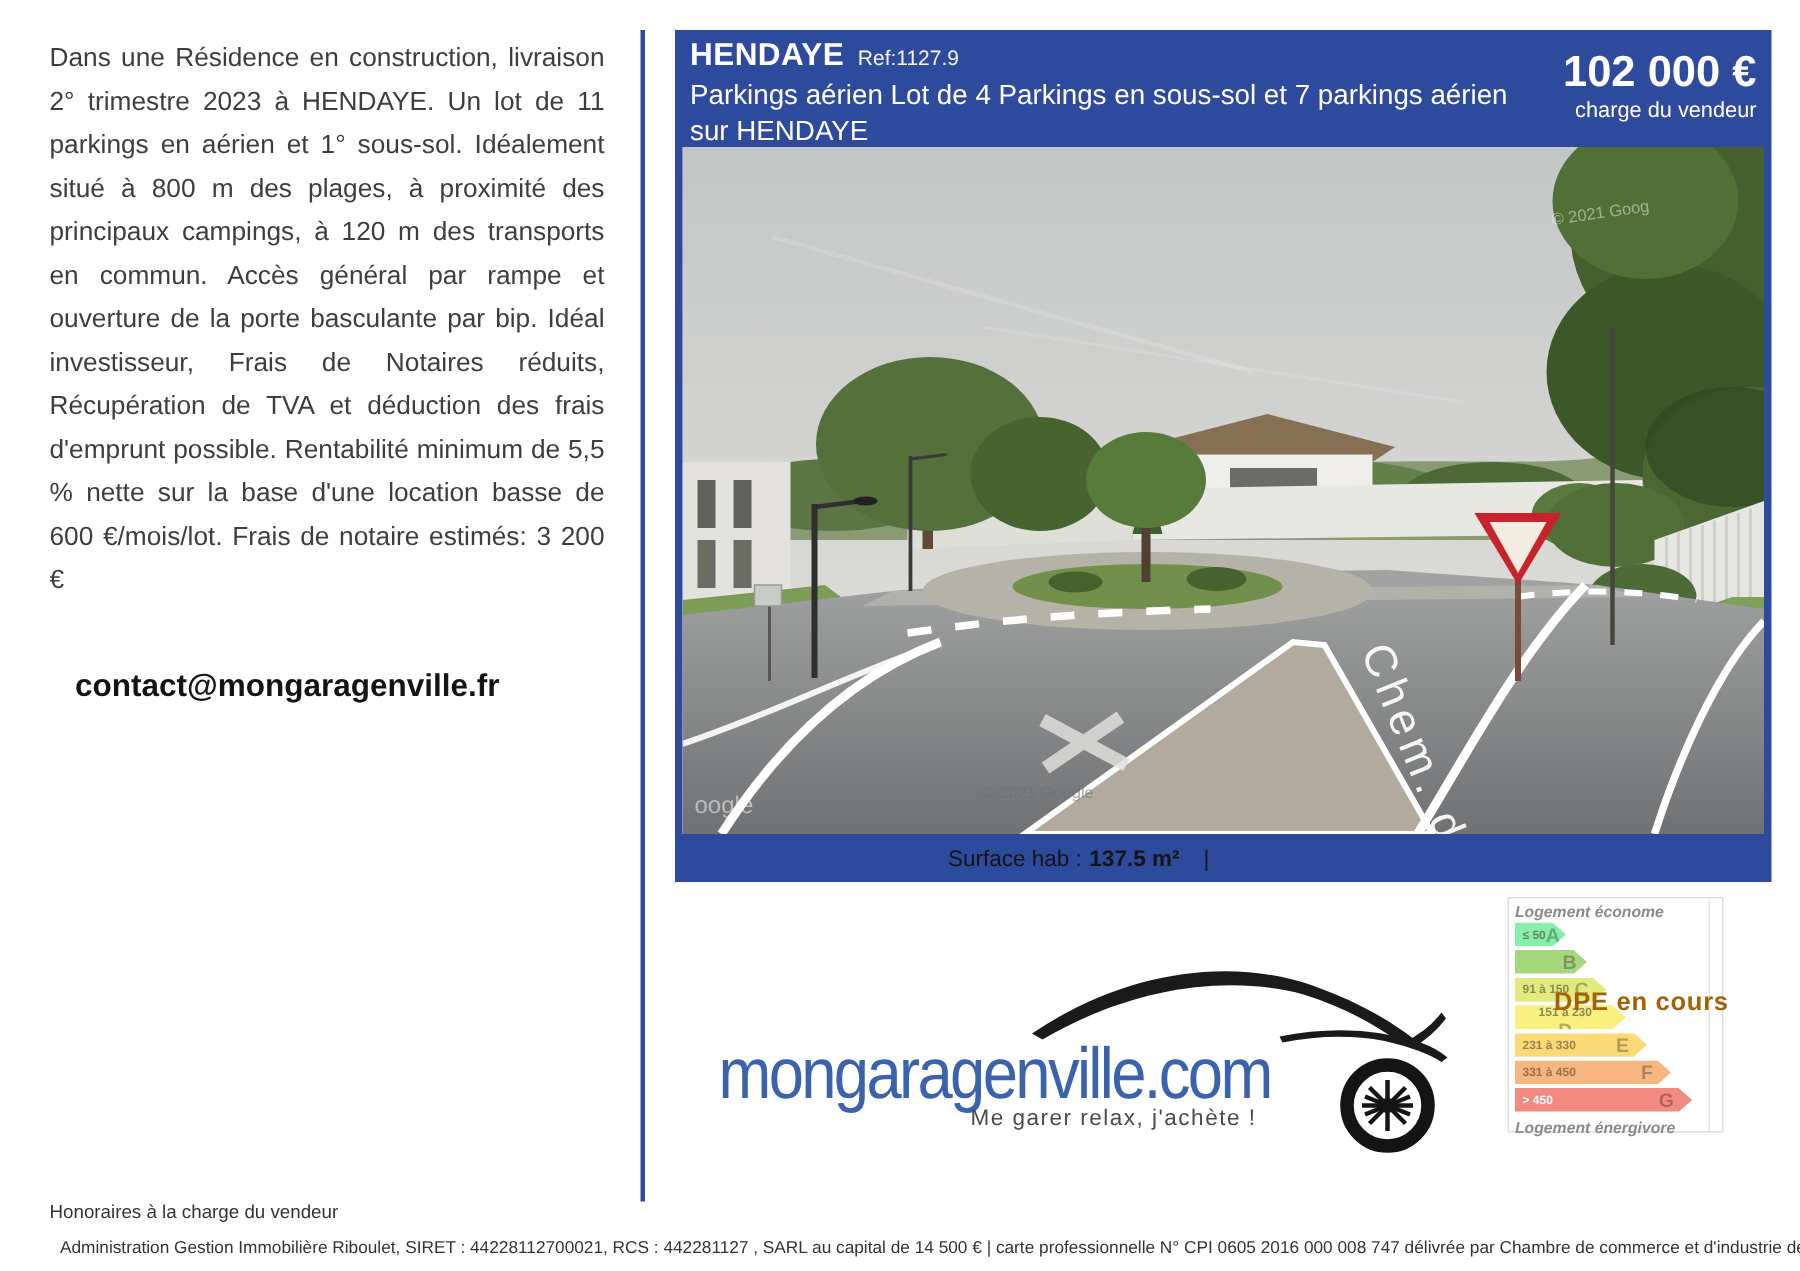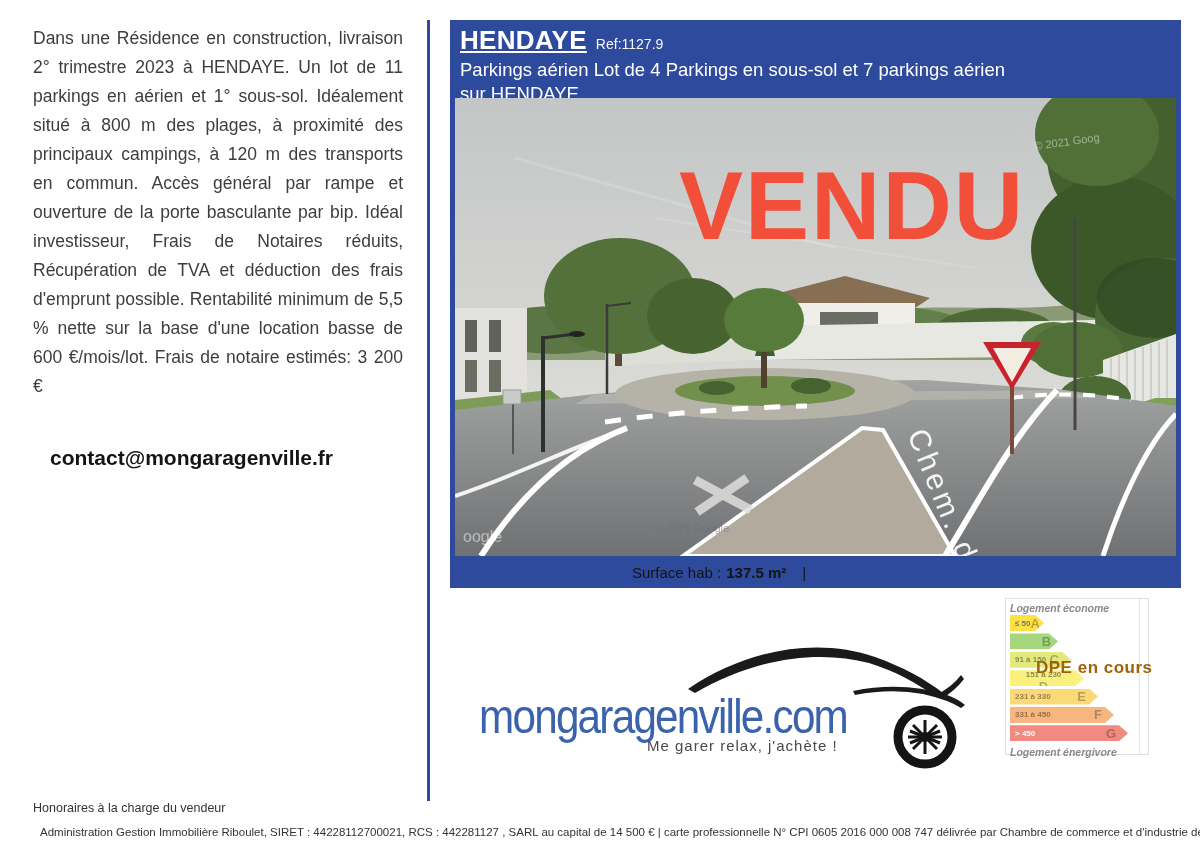--- a/index.html
+++ b/index.html
@@ -10,21 +10,21 @@
   }
   
   .desc{position:absolute;left:33px;top:24px;width:370px;font-size:17.5px;line-height:29px;
     color:#3d3d3d;text-align:justify;text-align-last:left;}
   .email{position:absolute;left:50px;top:446px;font-size:21px;font-weight:bold;color:#141414;}
   .vline{position:absolute;left:427px;top:20px;width:3px;height:781px;background:var(--accent);}
   
   .card{position:absolute;left:450px;top:20px;width:731px;height:568px;background:var(--accent);}
   .card-header{height:78px;color:#fff;display:flex;padding:5px 10px 0 10px;box-sizing:border-box;}
   .hl{flex:1;max-width:566px;}
-  .city{font-size:26px;font-weight:bold;letter-spacing:.3px;text-decoration:underline;}
+  .city{font-size:21px;font-weight:bold;letter-spacing:.3px;}
   .ref{font-size:14px;margin-left:9px;opacity:.96;}
   .title{font-size:18.5px;line-height:23.5px;margin-top:2px;font-weight:400;}
   .hr{margin-left:auto;text-align:right;padding-top:8px;white-space:nowrap;}
   .price{font-size:29px;font-weight:bold;line-height:30px;}
   .price-note{font-size:14.5px;margin-top:3px;}
   .photo{position:absolute;left:5px;top:78px;width:721px;height:458px;overflow:hidden;background:#cfd1d0;}
   .photo svg{display:block;width:100%;height:100%;}
   .vendu{position:absolute;left:224px;top:60px;font-size:96px;font-weight:bold;
     color:var(--vendu);letter-spacing:2px;line-height:1;}
   .card-bottom{position:absolute;left:0;bottom:0;width:100%;height:31px;display:flex;align-items:center;
@@ -65,20 +65,24 @@
 
 <div class="vline"></div>
 
 <div class="card">
   <div class="card-header">
     <div class="hl">
       <div>
         <span class="city">HENDAYE</span><span class="ref">Ref:1127.9</span>
       </div>
       <div class="title">Parkings aérien Lot de 4 Parkings en sous-sol et 7 parkings aérien sur HENDAYE</div>
+    </div>
+    <div class="hr">
+      <div class="price">102 000 €</div>
+      <div class="price-note">charge du vendeur</div>
     </div>
   </div>
 
   <div class="photo">
     <svg viewBox="0 0 721 458" preserveAspectRatio="none">
       <defs>
         <linearGradient id="sky" x1="0" y1="0" x2="0" y2="1">
           <stop offset="0" stop-color="#c3c6c6"></stop>
             <stop offset=".65" stop-color="#dadad6"></stop>
             <stop offset="1" stop-color="#e0e0dc"></stop>
@@ -184,21 +188,20 @@
         <line x1="557" y1="288" x2="557" y2="356" stroke="#7a4a3a" stroke-width="4"></line>
         <polygon points="528,244 586,244 557,292" fill="#c8232c"></polygon>
         <polygon points="538,250 576,250 557,284" fill="#f2ece1"></polygon>
       </g>
 
       <text x="0" y="0" font-size="30" fill="#ffffff" opacity=".92" letter-spacing="4" transform="translate(452,336) rotate(68)" font-family="Liberation Sans, sans-serif">Chem. de</text>
       <text x="580" y="52" font-size="11" fill="#ffffff" opacity=".45" transform="rotate(-8 580 52)" font-family="Liberation Sans, sans-serif">© 2021 Goog</text>
       <text x="200" y="434" font-size="11" fill="#6f6f6f" opacity=".6" font-family="Liberation Sans, sans-serif">© 2021 Google</text>
       <text x="8" y="444" font-size="16" fill="#ffffff" opacity=".5" font-family="Liberation Sans, sans-serif">oogle</text>
     </svg>
-    <div class="vendu">VENDU</div>
   </div>
 
   <div class="card-bottom">
     <span>Surface hab :</span>
     <b>137.5 m²</b>
     <span class="sep">|</span>
   </div>
 </div>
 
 <div class="logo">
@@ -222,21 +225,21 @@
     </g>
   </svg>
   <div class="brand">mongaragenville.com</div>
   <div class="tagline">Me garer relax, j'achète !</div>
 </div>
 
 <div class="dpe">
   <div class="dpe-divider"></div>
   <div class="dpe-head">Logement économe</div>
   <div class="dpe-rows">
-    <div class="dpe-row" style="width: 34px; background: #fde047; text-align: right;">
+    <div class="dpe-row" style="width: 34px; background: #86efac; text-align: right;">
         <span class="dpe-range" style="color: rgb(111, 125, 94);">≤ 50</span>
         <span class="dpe-letter">A</span>
       </div>
     <div class="dpe-row" style="width: 48px; background: rgb(166, 215, 125);">
         <span class="dpe-range" style="color: rgb(111, 125, 94); margin-top: 32px;">51 à 90</span>
         <span class="dpe-letter">B</span>
       </div>
     <div class="dpe-row" style="width: 61px; background: rgb(227, 234, 125);">
         <span class="dpe-range" style="color: rgb(138, 138, 85);">91 à 150</span>
         <span class="dpe-letter">C</span>

